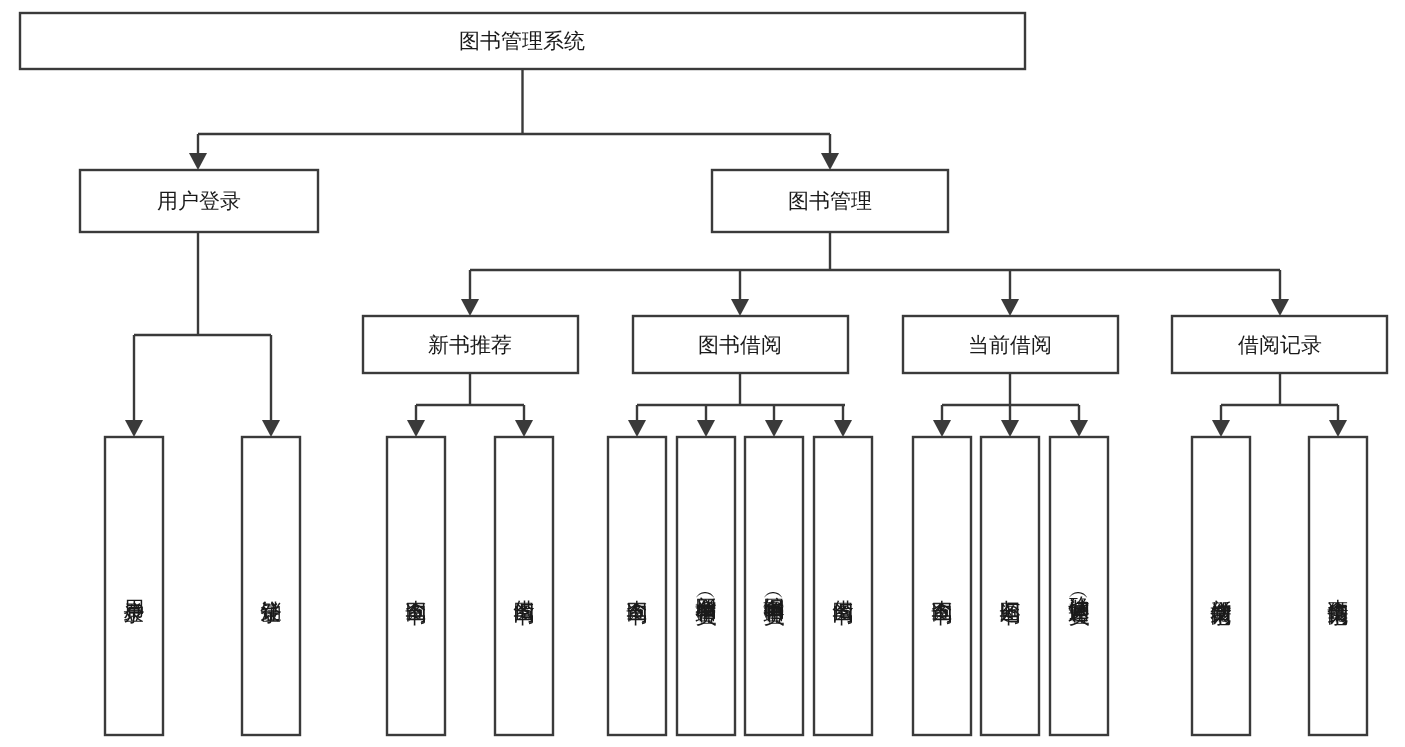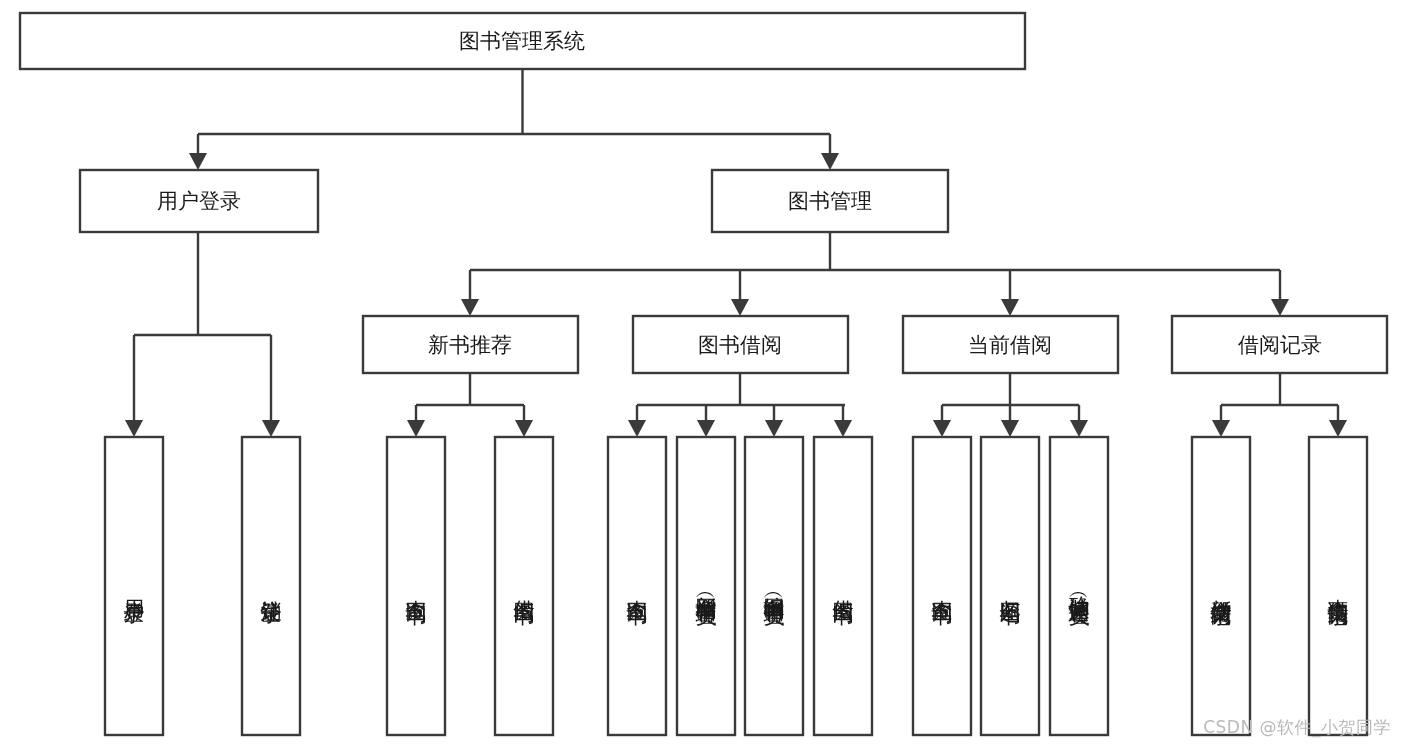--- a/index.html
+++ b/index.html
@@ -236,15 +236,14 @@
   <div class="leaf-label-wrap" style="left:745px; top:437px; width:58px; height:298px;">编辑图书（管理员）</div>
   <div class="leaf-label-wrap" style="left:814px; top:437px; width:58px; height:298px;">借阅图书</div>
 
   <div class="leaf-label-wrap" style="left:913px; top:437px; width:58px; height:298px;">查询图书</div>
   <div class="leaf-label-wrap" style="left:981px; top:437px; width:58px; height:298px;">归还图书</div>
   <div class="leaf-label-wrap" style="left:1050px; top:437px; width:58px; height:298px;">确认归还（管理员）</div>
 
   <div class="leaf-label-wrap" style="left:1192px; top:437px; width:58px; height:298px;">新增借阅记录</div>
   <div class="leaf-label-wrap" style="left:1309px; top:437px; width:58px; height:298px;">查询借阅记录</div>
 
-  <div class="watermark">CSDN @软件_小贺同学</div>
 
 </div>
 
 </body></html>

